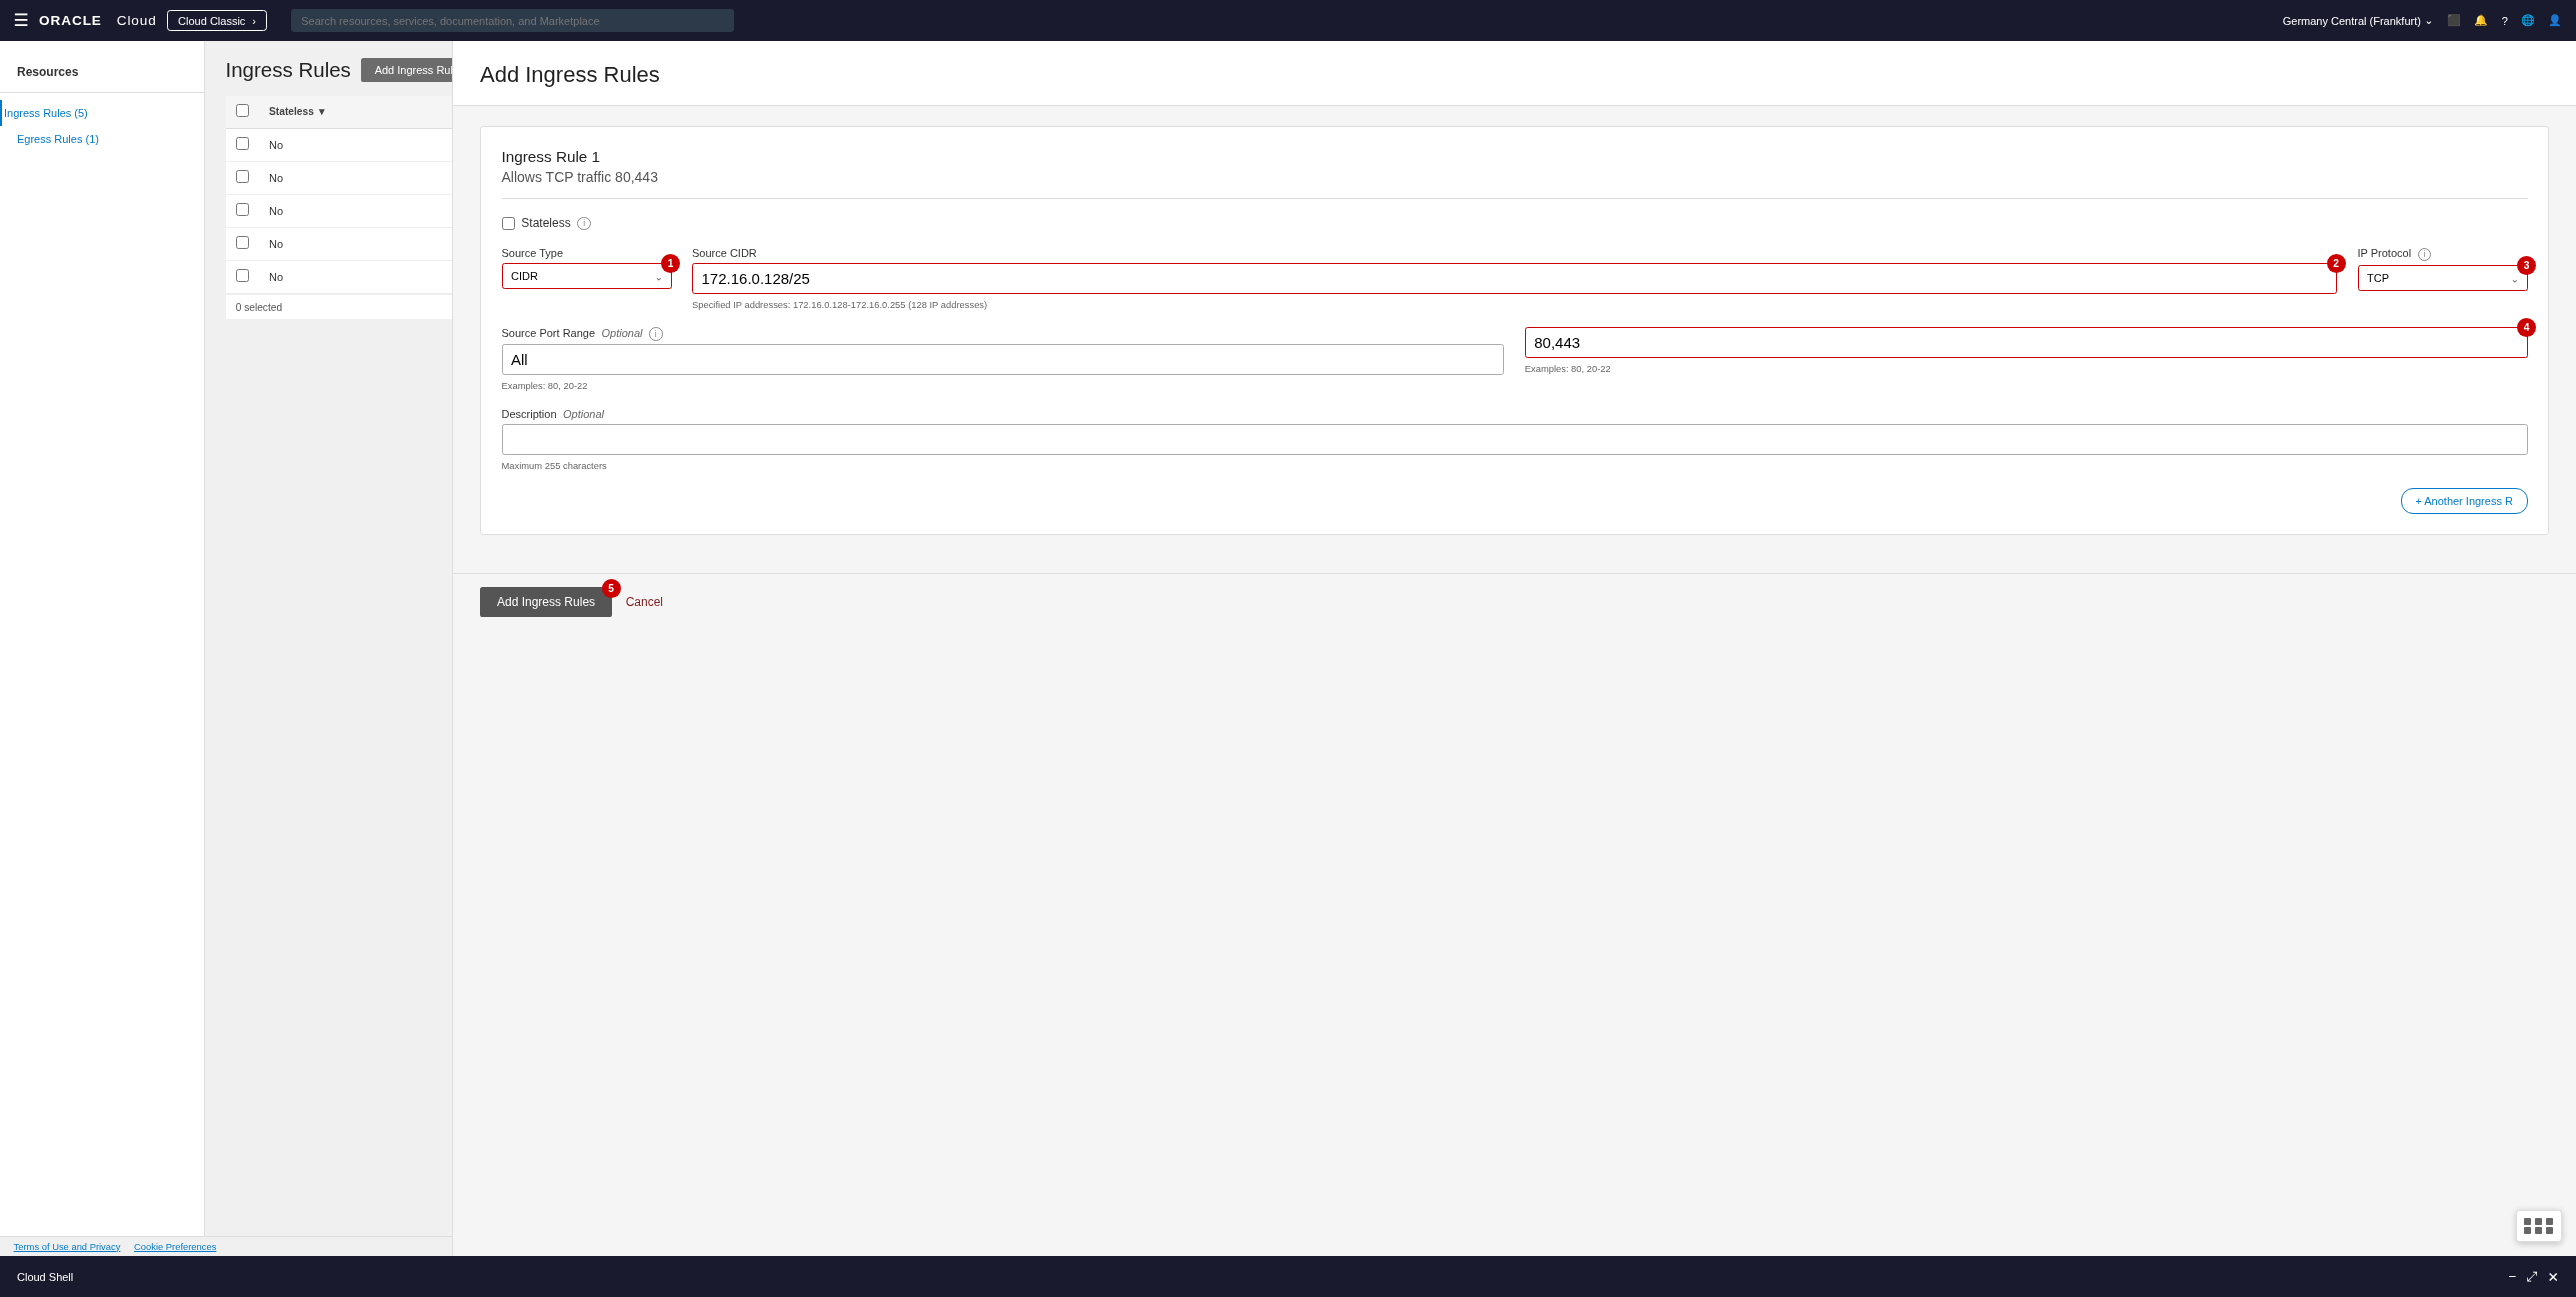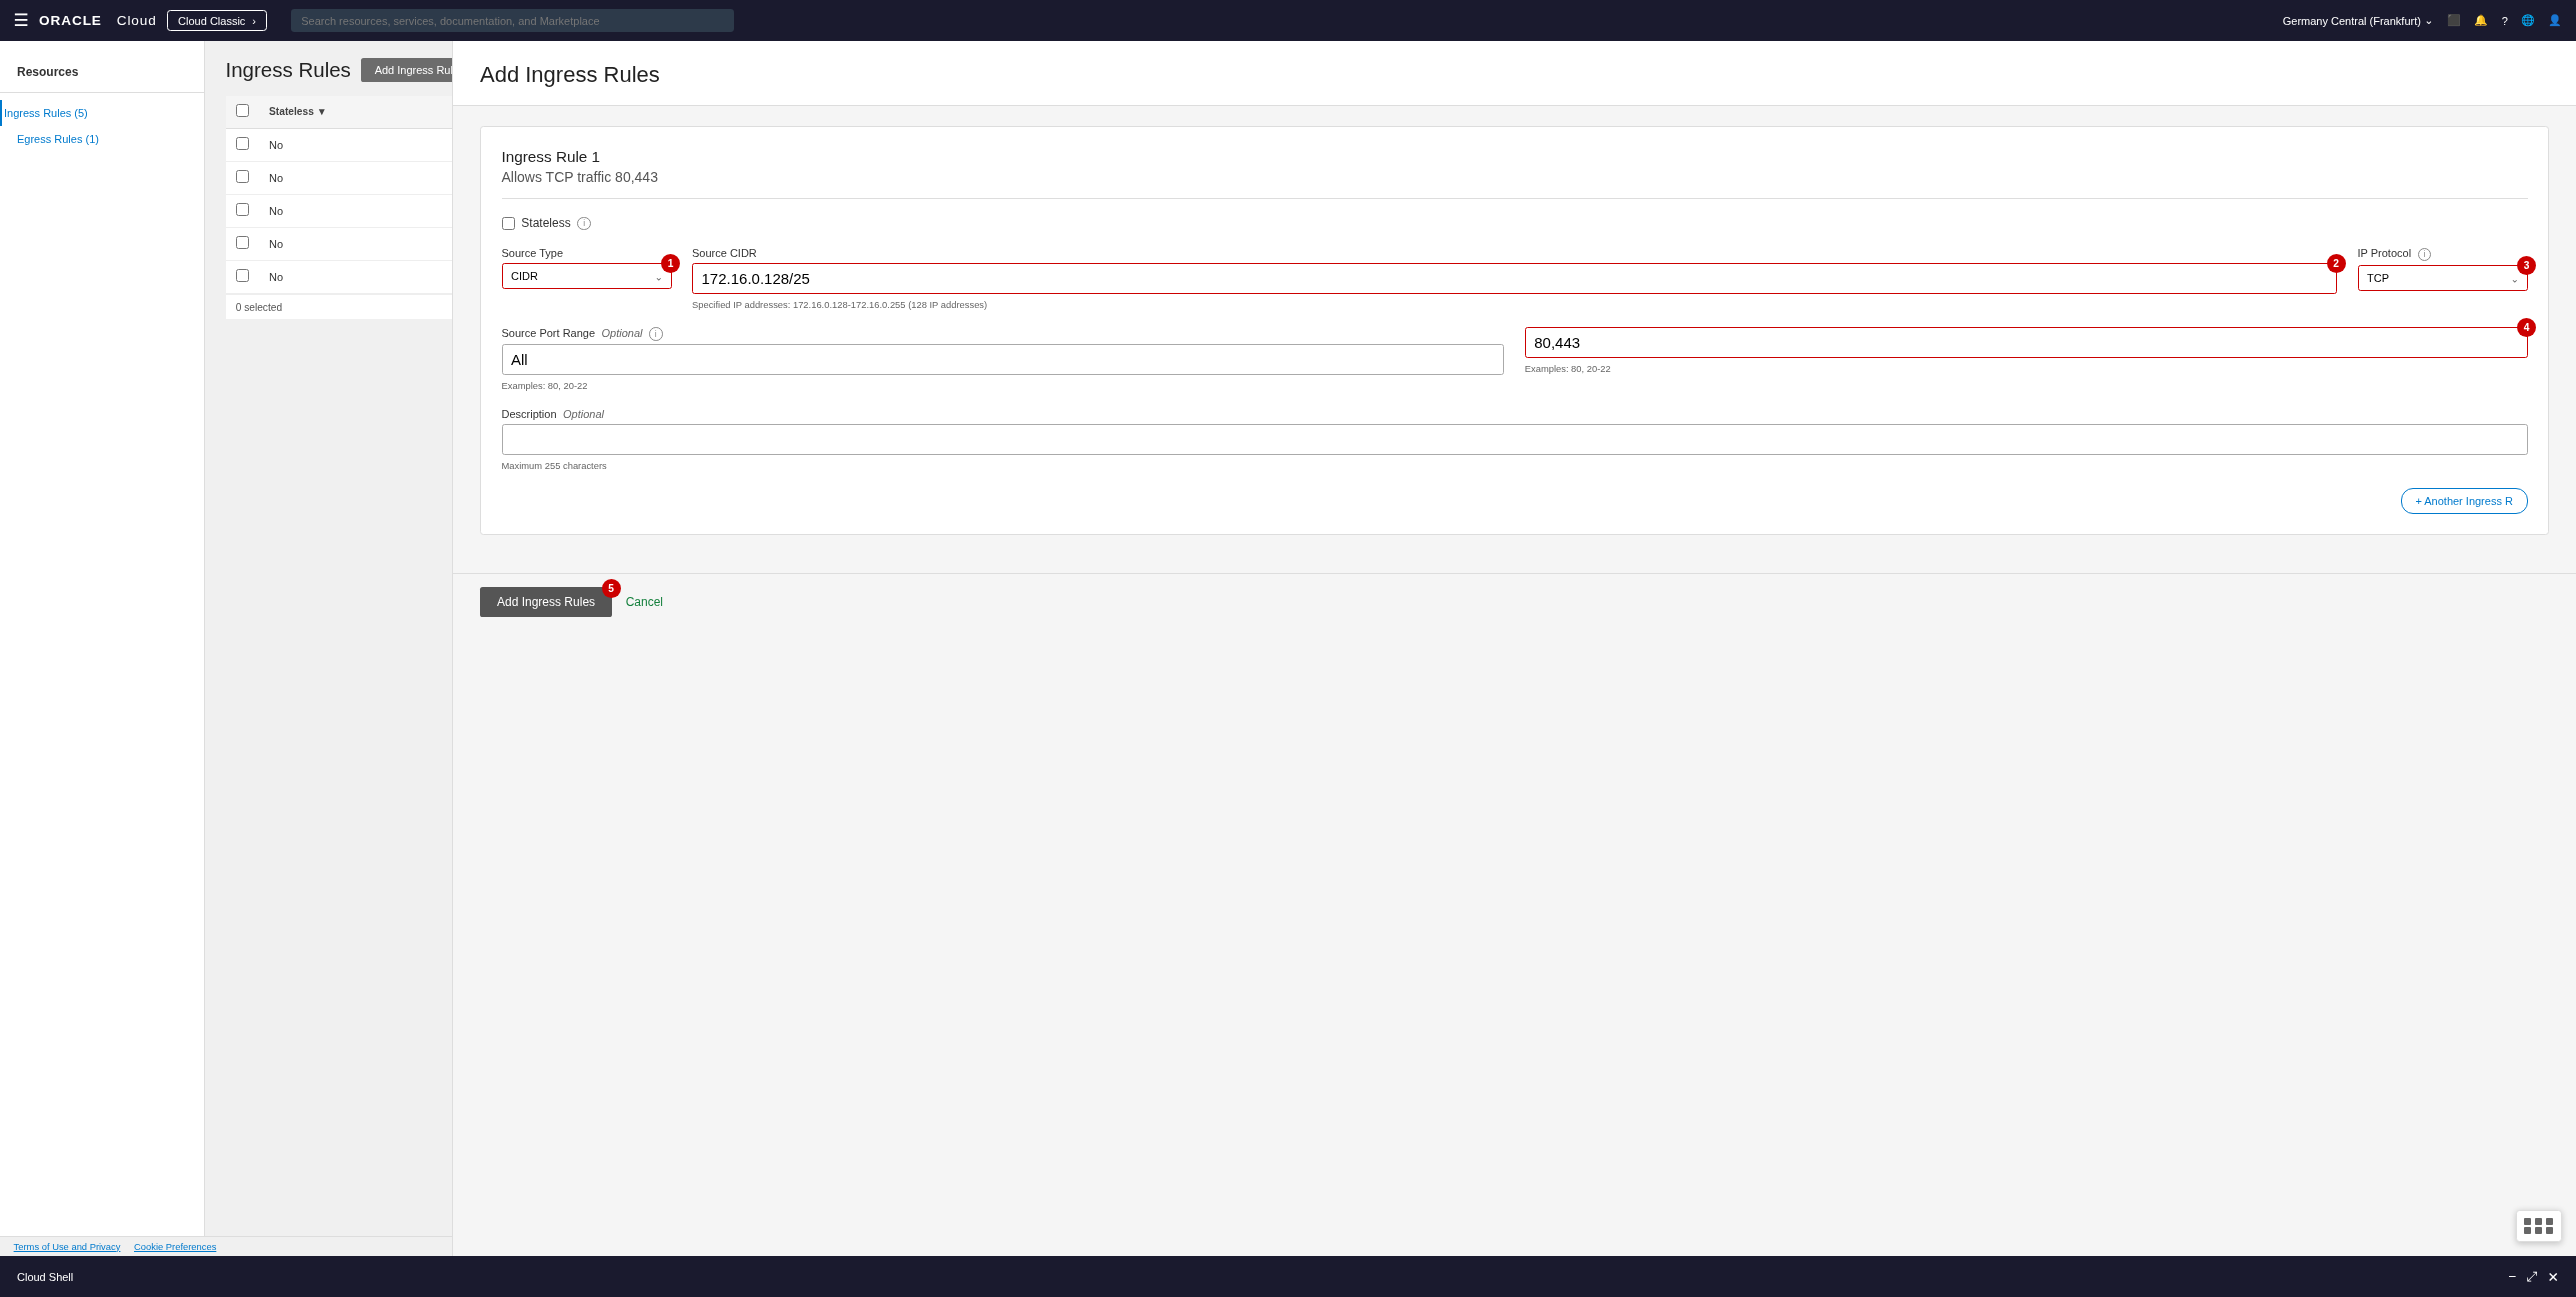--- a/index.html
+++ b/index.html
@@ -159,21 +159,21 @@
       position: sticky; bottom: 0; background: #f5f5f5;
       padding: 13.6px 27px; border-top: 0.9px solid #ddd;
       display: flex; align-items: center; gap: 13.6px;
     }
     .btn-submit {
       background: #555; color: #fff; border: none; padding: 7.7px 17px;
       font-size: 12px; border-radius: 2.6px; cursor: pointer;
       position: relative;
     }
     .btn-cancel {
-      background: transparent; border: none; color: #15803d;
+      background: transparent; border: none; color: #7f1d1d;
       font-size: 12px; cursor: pointer; 
     }
 
     
     .help-widget {
       position: fixed; right: 13.6px; bottom: 55px; z-index: 600;
       background: #fff; border: 0.9px solid #ddd; border-radius: 3.4px;
       padding: 6.8px; box-shadow: 0 1.7px 6.8px rgba(0,0,0,0.2);
     }
 

